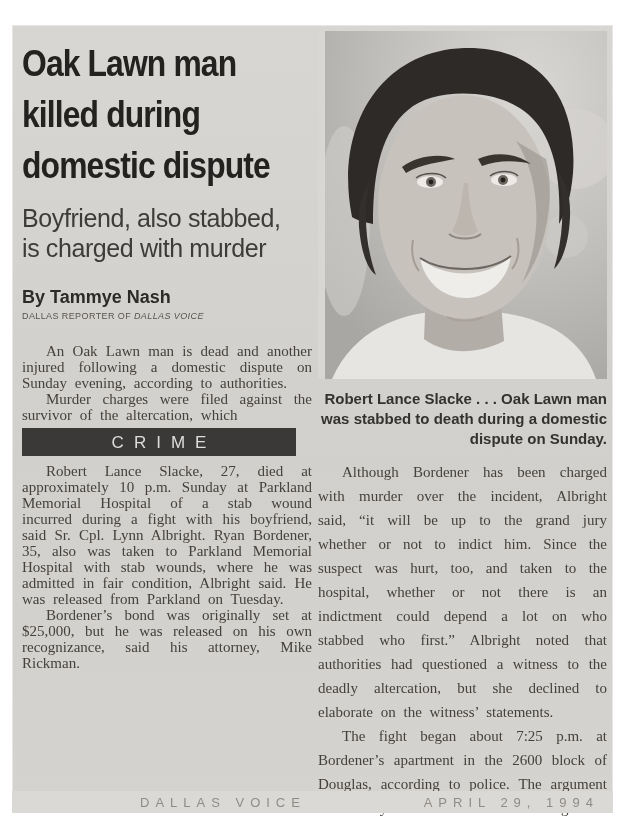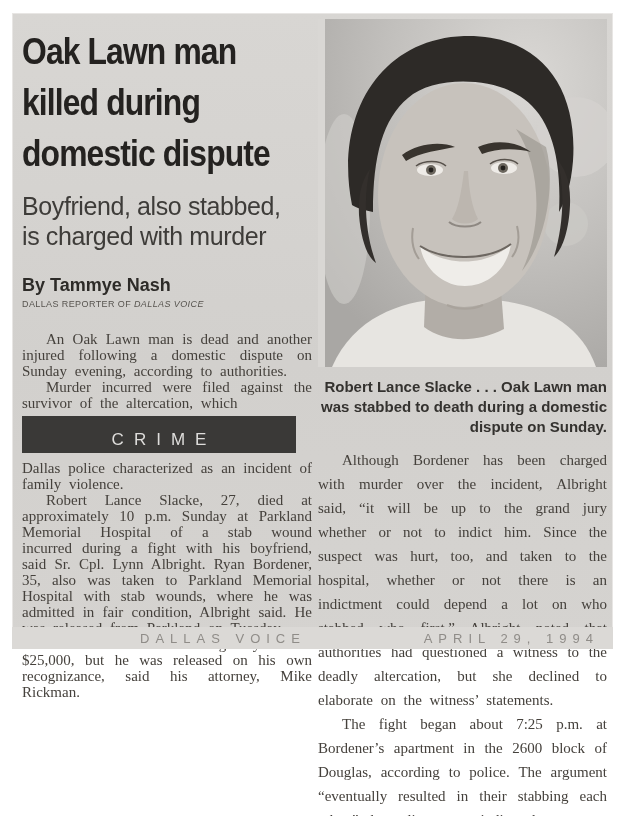--- a/index.html
+++ b/index.html
@@ -7,22 +7,22 @@
   .page {
     position: relative;
     width: 622px;
     height: 816px;
     background: #ffffff;
     overflow: hidden;
     font-family: "Liberation Serif", serif;
   }
   .clip {
     position: absolute;
-    left: 12px; top: 13px;
-    width: 601px; height: 636px;
+    left: 12px; top: 25px;
+    width: 601px; height: 788px;
     background: linear-gradient(180deg, #d8d6d3 0%, #d2d0cd 55%, #d5d3d0 100%);
     box-shadow: 0 0 0 1px #e8e6e4 inset;
   }
   
   .col-left {
     position: absolute;
     left: 10px; top: 6px;
     width: 290px;
   }
   .headline {
@@ -76,21 +76,21 @@
   .para.noindent { text-indent: 0; }
   .crime-banner {
     margin: 5px 16px 7px 0;
     background: #3a3937;
     color: #dedddb;
     font-family: "Liberation Sans", sans-serif;
     font-size: 17px;
     letter-spacing: 10px;
     text-indent: 10px;
     text-align: center;
-    padding: 16px 0 5px 0;
+    padding: 7px 0 5px 0;
   }
   
   .col-right {
     position: absolute;
     left: 306px; top: 6px;
     width: 289px;
   }
   .photo {
     width: 289px; height: 348px;
     display: block;
@@ -137,23 +137,22 @@
       <h2 class="subhead">
         <span>Boyfriend, also stabbed,</span>
         <span>is charged with murder</span>
       </h2>
       <div class="byline">By Tammye Nash</div>
       <div class="credit">
         <span>DALLAS REPORTER OF </span><span class="pub">DALLAS VOICE</span>
       </div>
       <div class="bodytext">
         <p class="para">An Oak Lawn man is dead and another injured following a domestic dispute on Sunday evening, according to authorities.</p>
-        <p class="para">Murder incurred were filed against the survivor of the altercation, which</p>
+        <p class="para">Murder charges were filed against the survivor of the altercation, which</p>
         <div class="crime-banner">CRIME</div>
-        <p class="para noindent">Dallas police characterized as an incident of family violence.</p>
         <p class="para">Robert Lance Slacke, 27, died at approximately 10 p.m. Sunday at Parkland Memorial Hospital of a stab wound incurred during a fight with his boyfriend, said Sr. Cpl. Lynn Albright. Ryan Bordener, 35, also was taken to Parkland Memorial Hospital with stab wounds, where he was admitted in fair condition, Albright said. He was released from Parkland on Tuesday.</p>
         <p class="para">Bordener’s bond was originally set at $25,000, but he was released on his own recognizance, said his attorney, Mike Rickman.</p>
       </div>
     </div>
 
     <div class="col-right">
       <svg class="photo" viewBox="0 0 289 348" role="img">
         <defs>
           <radialGradient id="bgG" cx="72%" cy="18%" r="90%">
             <stop offset="0%" stop-color="#dad8d5"></stop>

